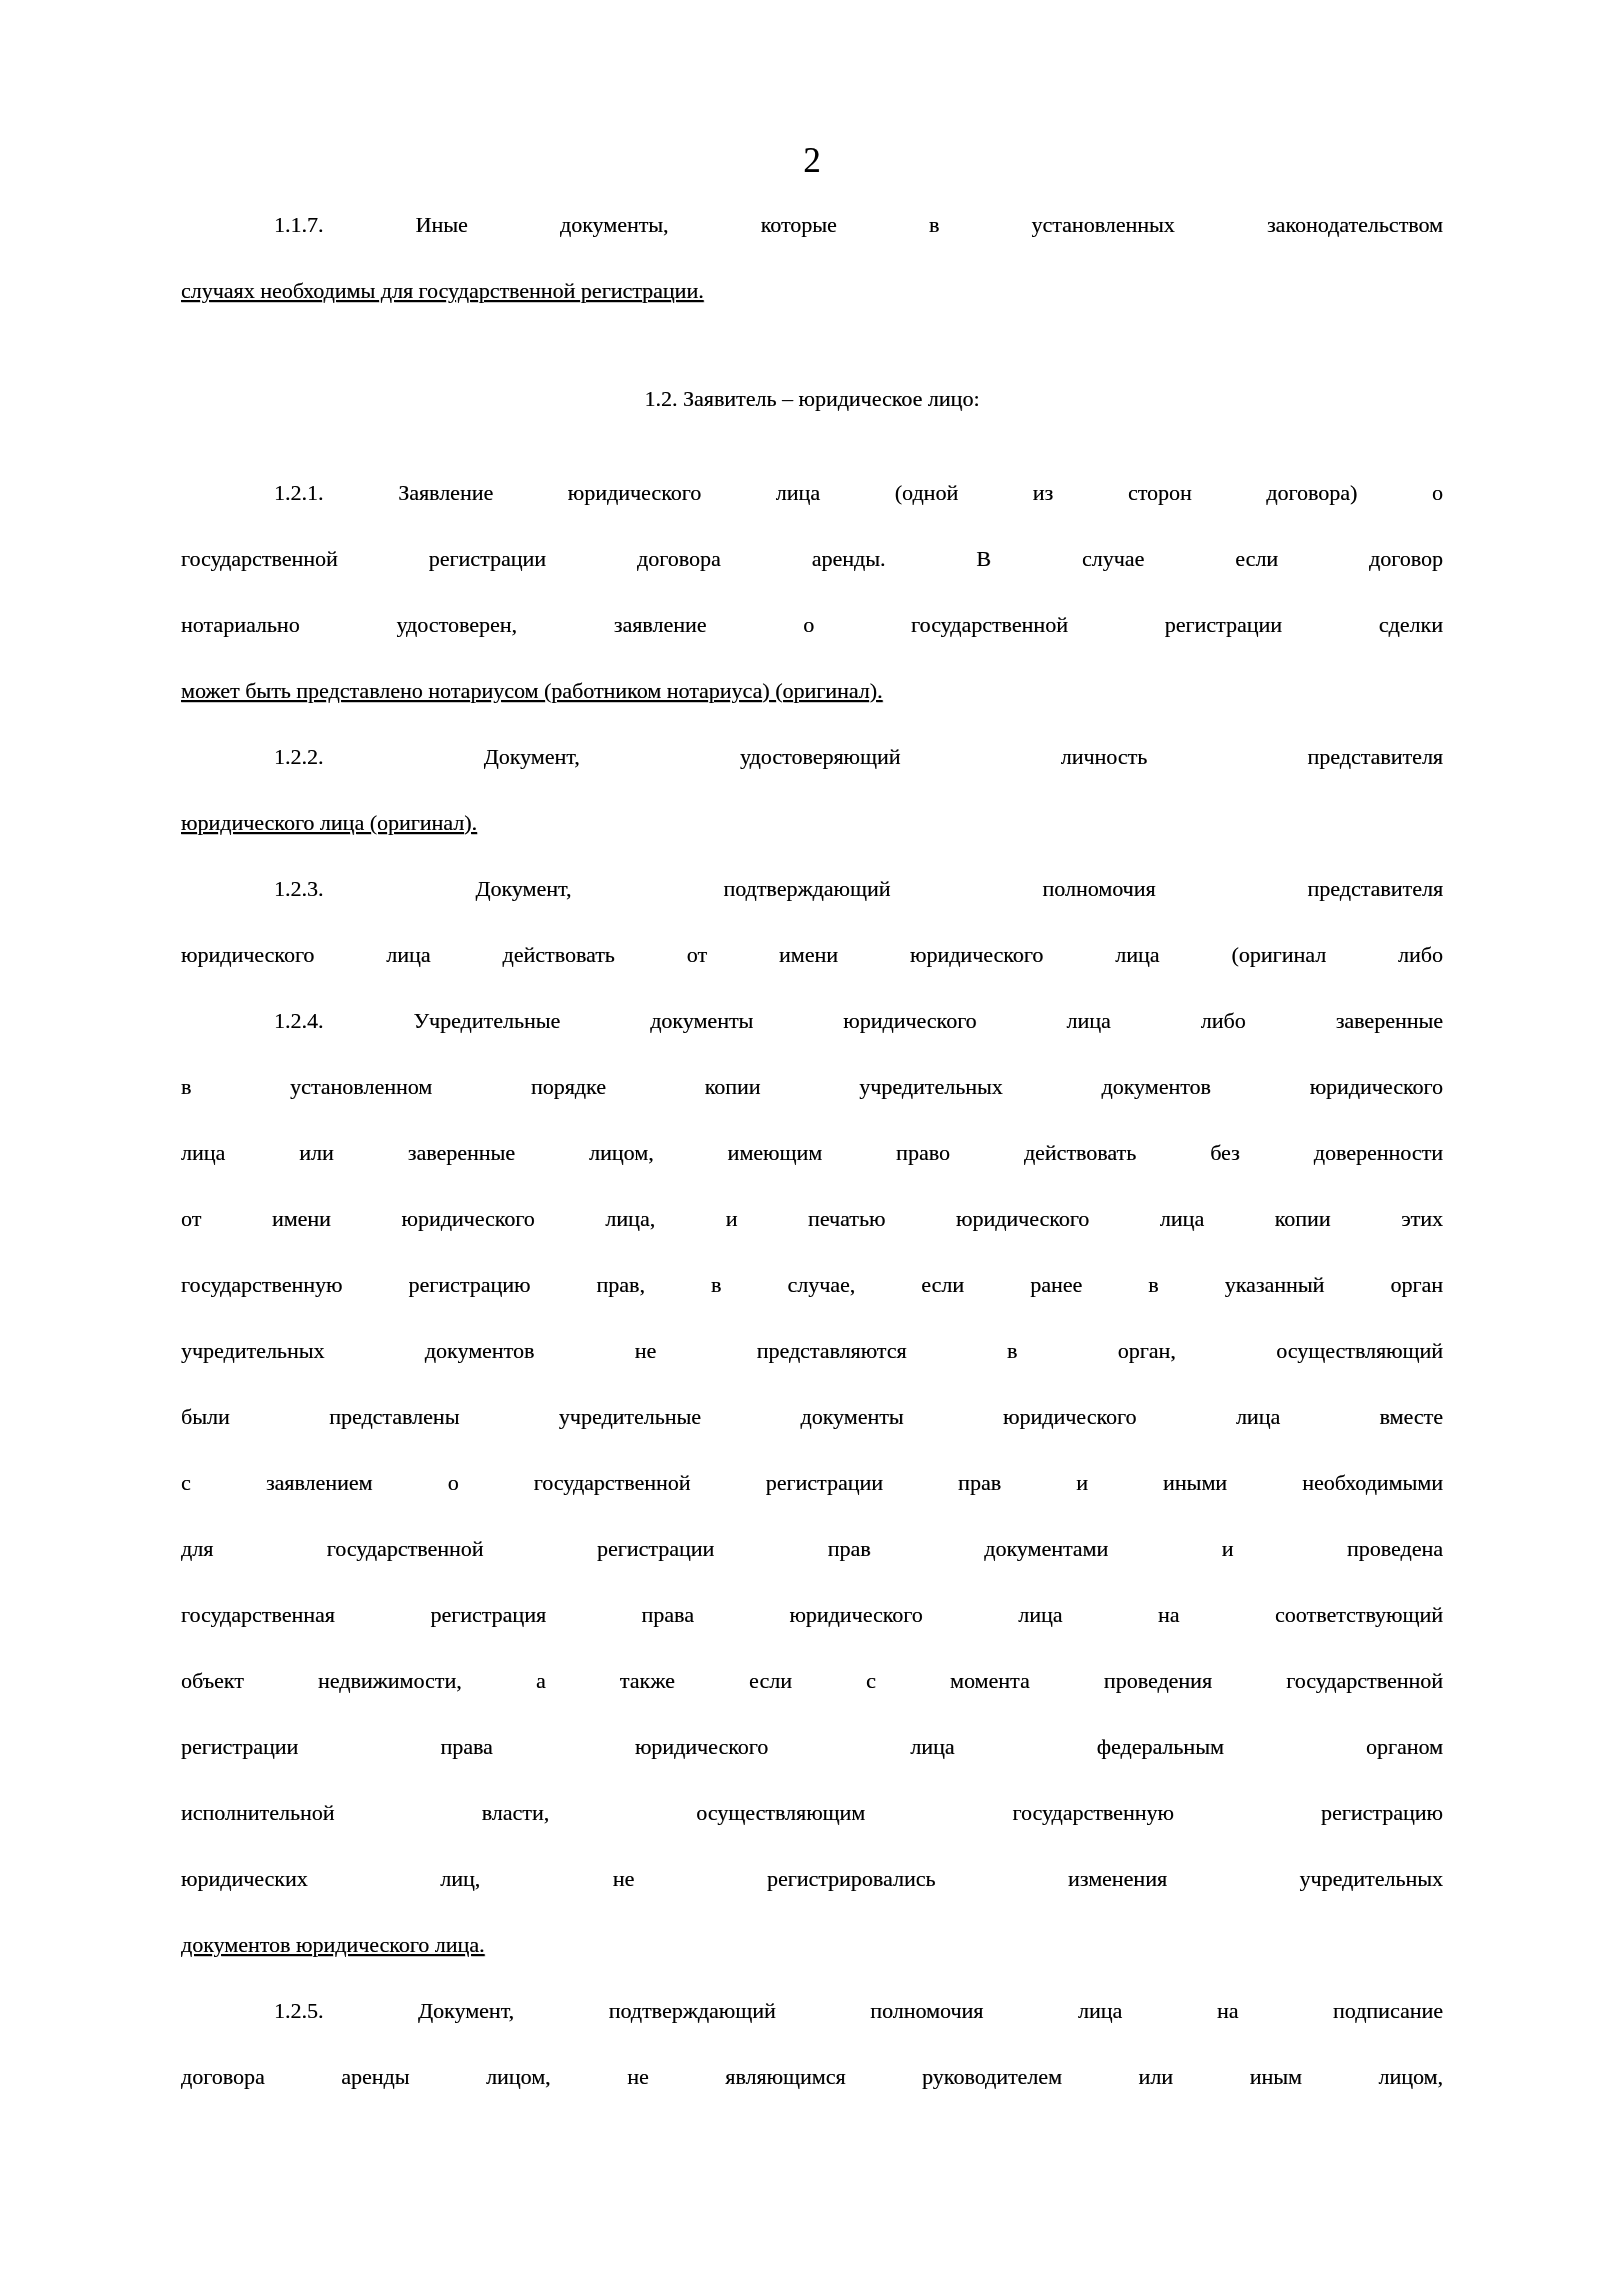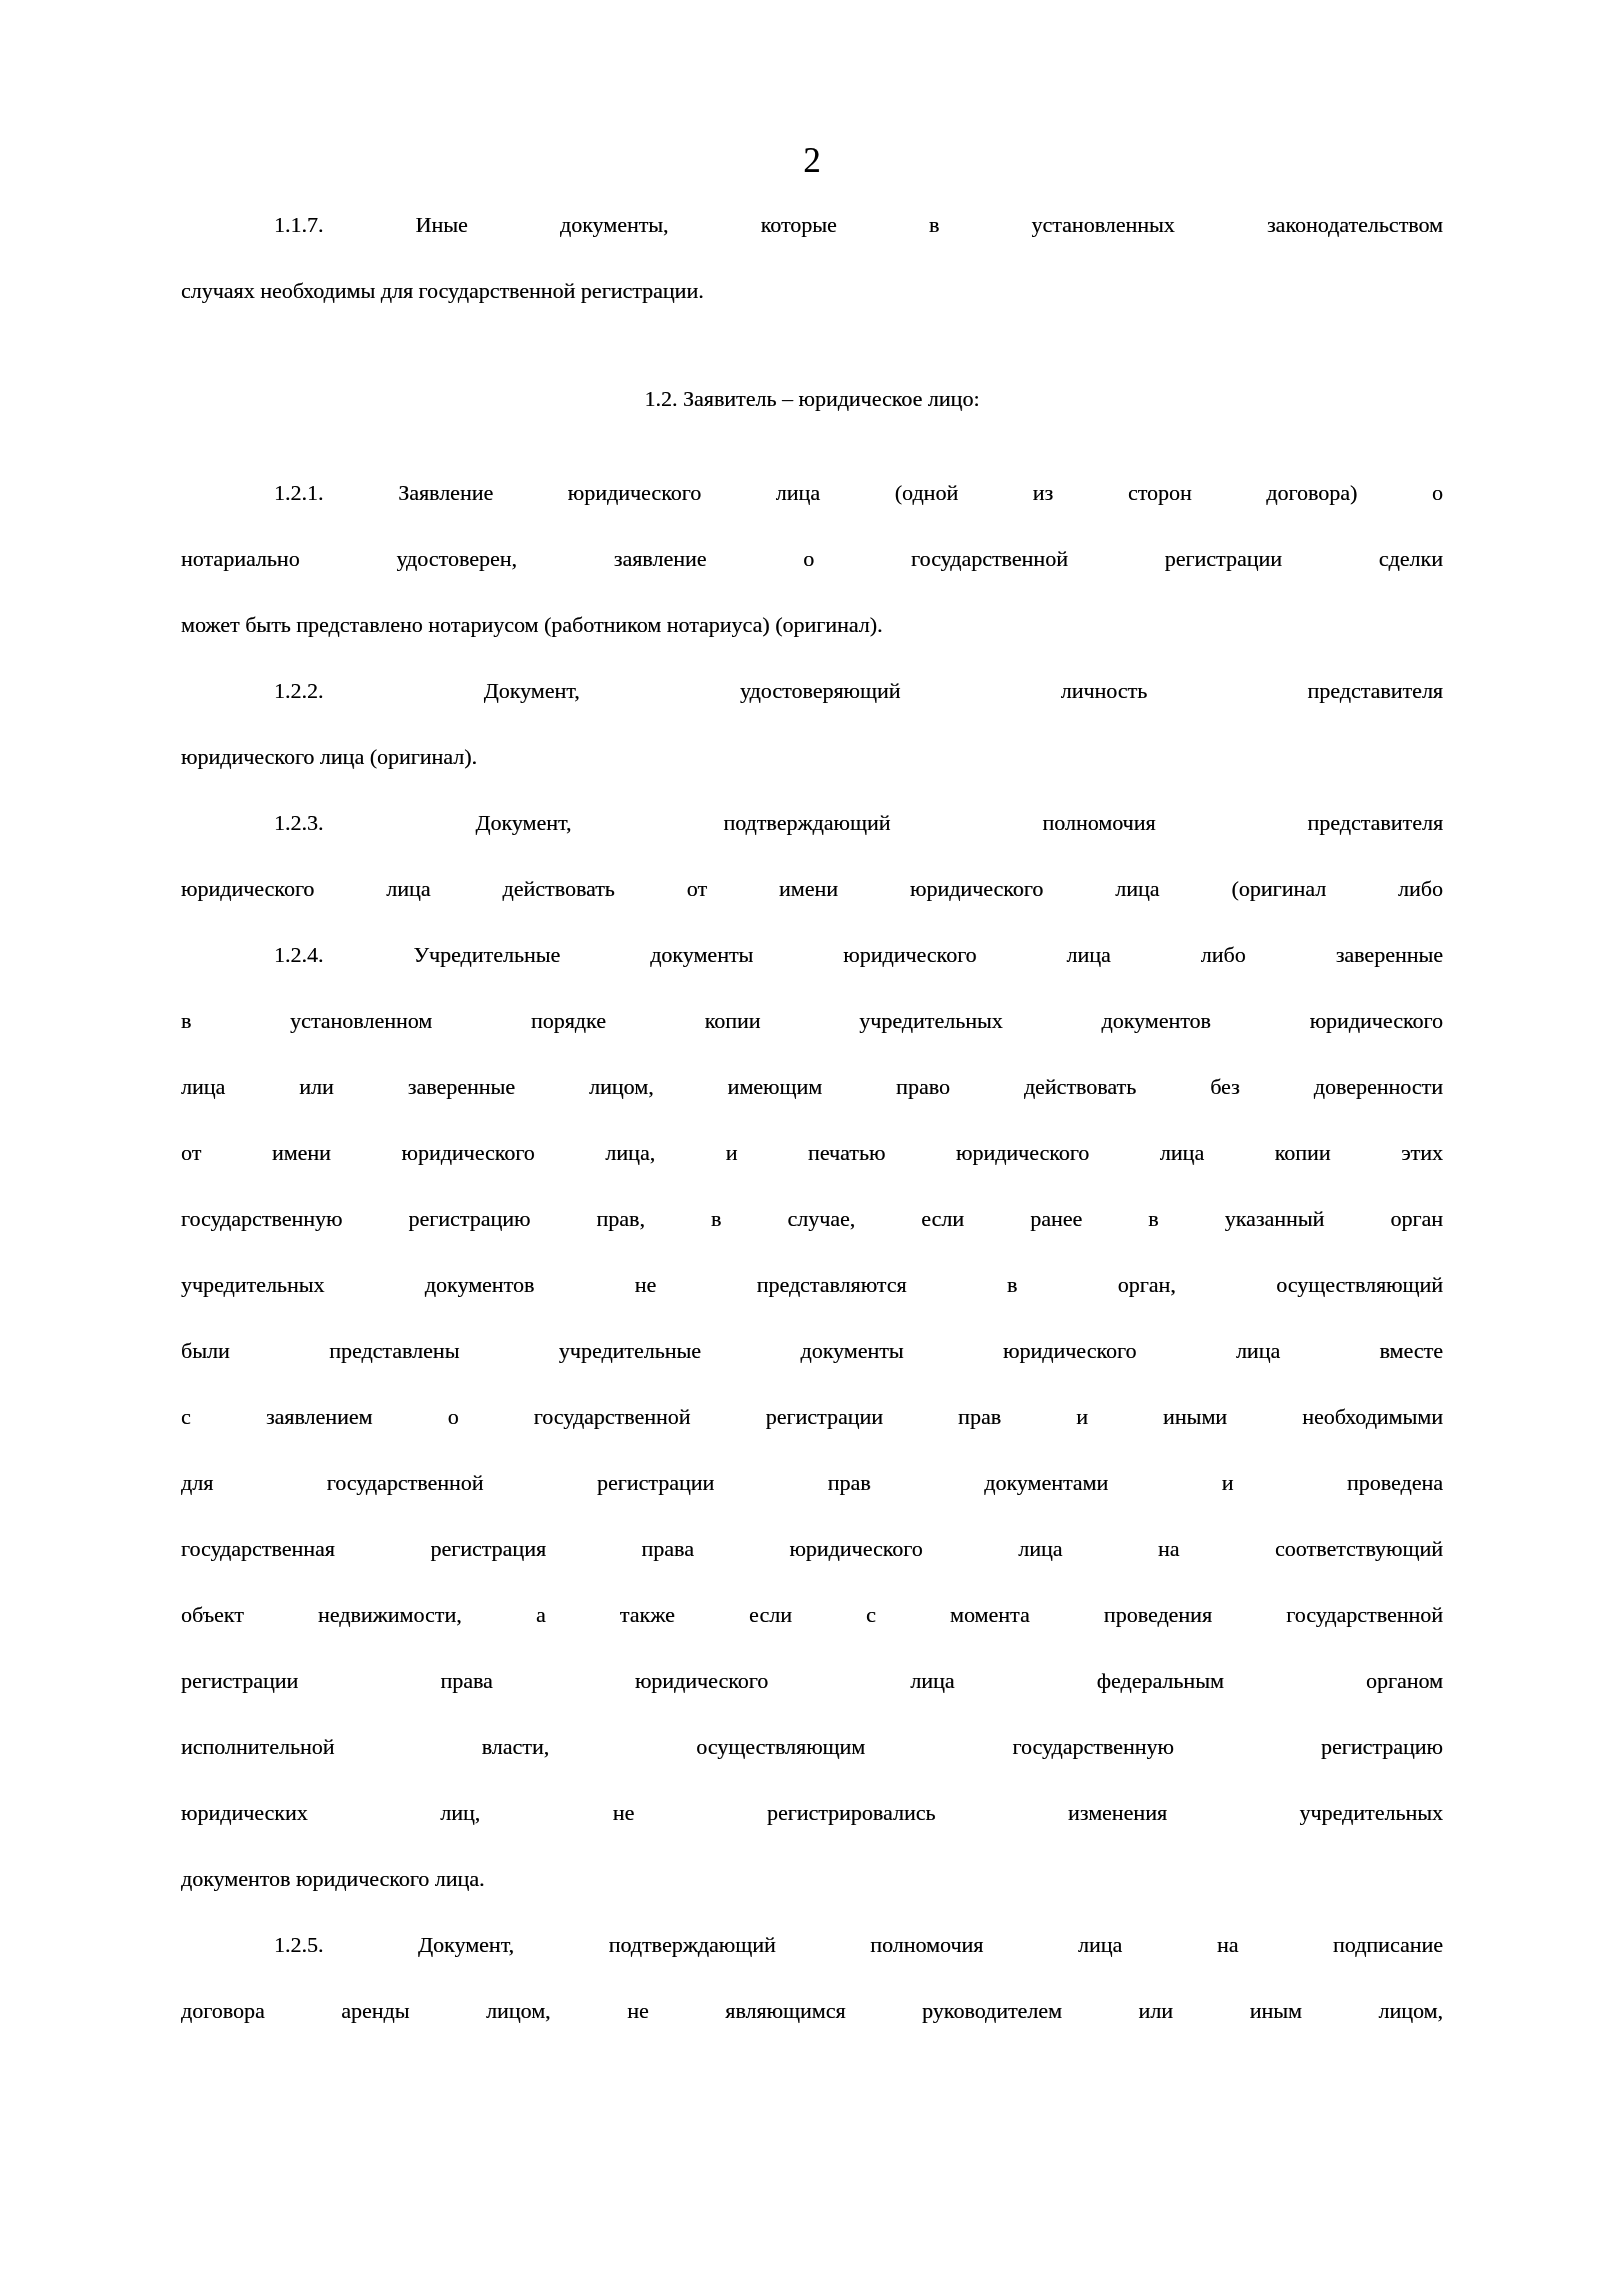--- a/index.html
+++ b/index.html
@@ -42,20 +42,21 @@
   }
   .paragraph { margin: 0; }
   .line {
     text-align: justify;
     text-align-last: justify;
   }
   .line.first { padding-left: 93px; }
   .line.short {
     text-align: center;
     text-align-last: left;
+    text-decoration: underline;
   }
   .heading {
     text-align: center;
     text-align-last: center;
     margin-top: 42px;
     margin-bottom: 27.5px;
   }
 </style>
 </head>
 <body>
@@ -63,20 +64,21 @@
 <div class="page">
   <div class="page-number ink">2</div>
   <div class="content ink" id="content">
       <div class="paragraph">
         <div class="line first">1.1.7. Иные документы, которые в установленных законодательством</div>
         <div class="line short">случаях необходимы для государственной регистрации.</div>
       </div>
       <div class="heading">1.2. Заявитель – юридическое лицо:</div>
       <div class="paragraph">
         <div class="line first">1.2.1. Заявление юридического лица (одной из сторон договора) о</div>
+        <div class="line">государственной регистрации договора аренды. В случае если договор</div>
         <div class="line">нотариально удостоверен, заявление о государственной регистрации сделки</div>
         <div class="line short">может быть представлено нотариусом (работником нотариуса) (оригинал).</div>
       </div>
       <div class="paragraph">
         <div class="line first">1.2.2. Документ, удостоверяющий личность представителя</div>
         <div class="line short">юридического лица (оригинал).</div>
       </div>
       <div class="paragraph">
         <div class="line first">1.2.3. Документ, подтверждающий полномочия представителя</div>
         <div class="line">юридического лица действовать от имени юридического лица (оригинал либо</div>

